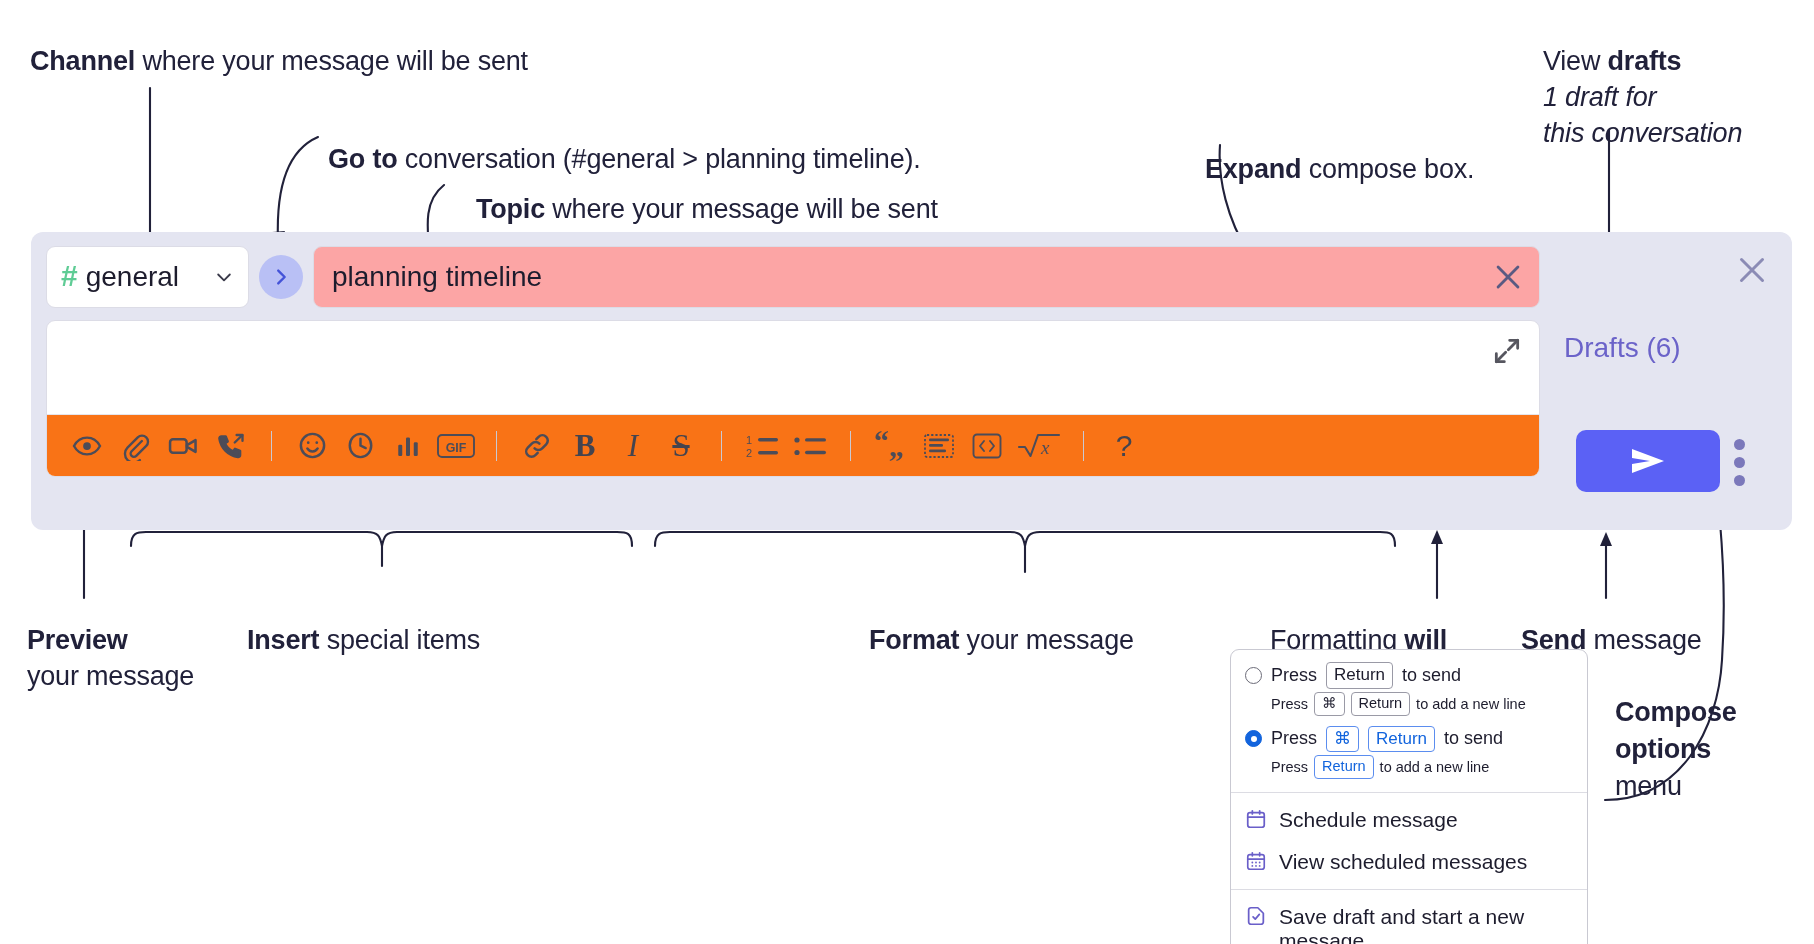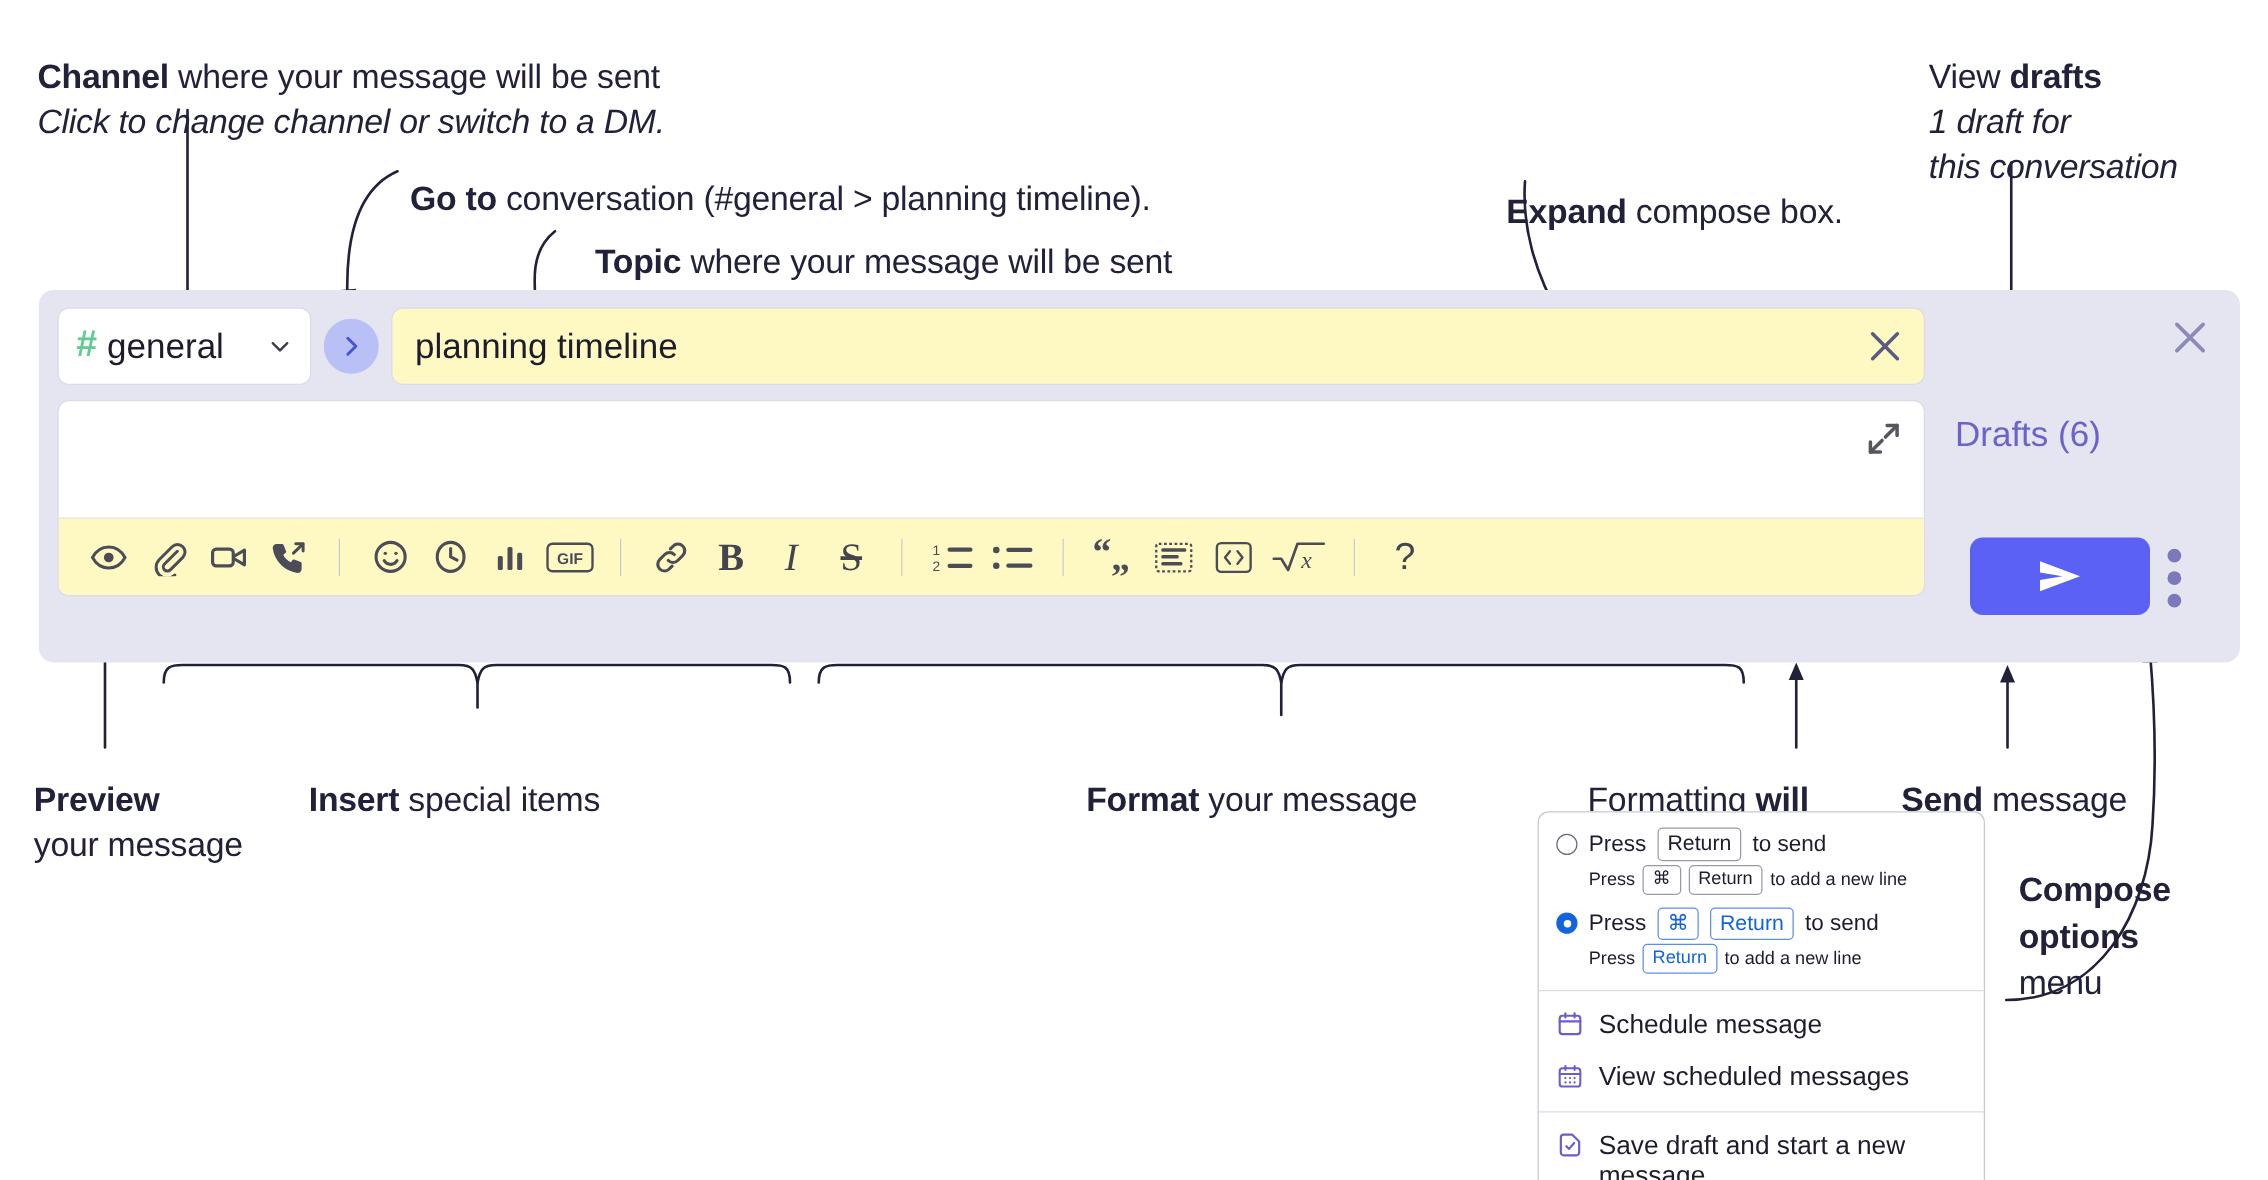--- a/index.html
+++ b/index.html
@@ -64,21 +64,21 @@
   .chev{width:20px;height:20px;flex:none;}
 
   .goto-btn{
     width:44px;height:44px;border-radius:50%;
     background:#b9c0f5;
     display:flex;align-items:center;justify-content:center;
     flex:none;
   }
   .topic-field{
     flex:1;height:62px;
-    background:#fef9c3;
+    background:#fca5a5;
     border:1px solid #dcdce6;
     border-radius:9px;
     display:flex;align-items:center;
     padding:0 14px 0 18px;
     box-sizing:border-box;
   }
   .topic-text{font-size:28px;color:#1d1c2d;flex:1;}
   .topic-clear{width:34px;height:34px;flex:none;cursor:pointer;}
 
   
@@ -93,21 +93,21 @@
     height:93px;position:relative;
     padding:16px 16px 0 20px;
     box-sizing:border-box;
   }
   .msg-placeholder{font-size:28px;color:#8b8b99;}
   .expand-btn{position:absolute;right:16px;top:14px;width:32px;height:32px;cursor:pointer;}
 
   
   .toolbar{
     height:62px;
-    background:#fef9c3;
+    background:#f97316;
     border-top:1px solid #e4e5ec;
     display:flex;align-items:center;
     padding:0 16px;
     box-sizing:border-box;
     gap:0px;
   }
   .tb-btn{
     width:48px;height:46px;
     display:flex;align-items:center;justify-content:center;
     color:#4c4c58;flex:none;cursor:pointer;
@@ -222,21 +222,20 @@
     <path d="M1606,598 L1606,538"></path>
     <path d="M1600,546 L1606,532 L1612,546" fill="#21213a" stroke="none"></path>
 
     <path d="M1605,800 C1680,800 1718,730 1722,660 C1726,600 1722,545 1720,522"></path>
     <path d="M1714,530 L1720,516 L1726,530" fill="#21213a" stroke="none"></path>
   </g>
 </svg>
 
 <div class="anno" style="left:30px;top:23px;">
   <div><b>Channel</b><span> where your message will be sent</span></div>
-  <div class="ital">Click to change channel or switch to a DM.</div>
 </div>
 
 <div class="anno" style="left:328px;top:121px;">
   <b>Go to</b><span> conversation (#general &gt; planning timeline).</span>
 </div>
 
 <div class="anno" style="left:476px;top:171px;">
   <b>Topic</b><span> where your message will be sent</span>
 </div>
 

